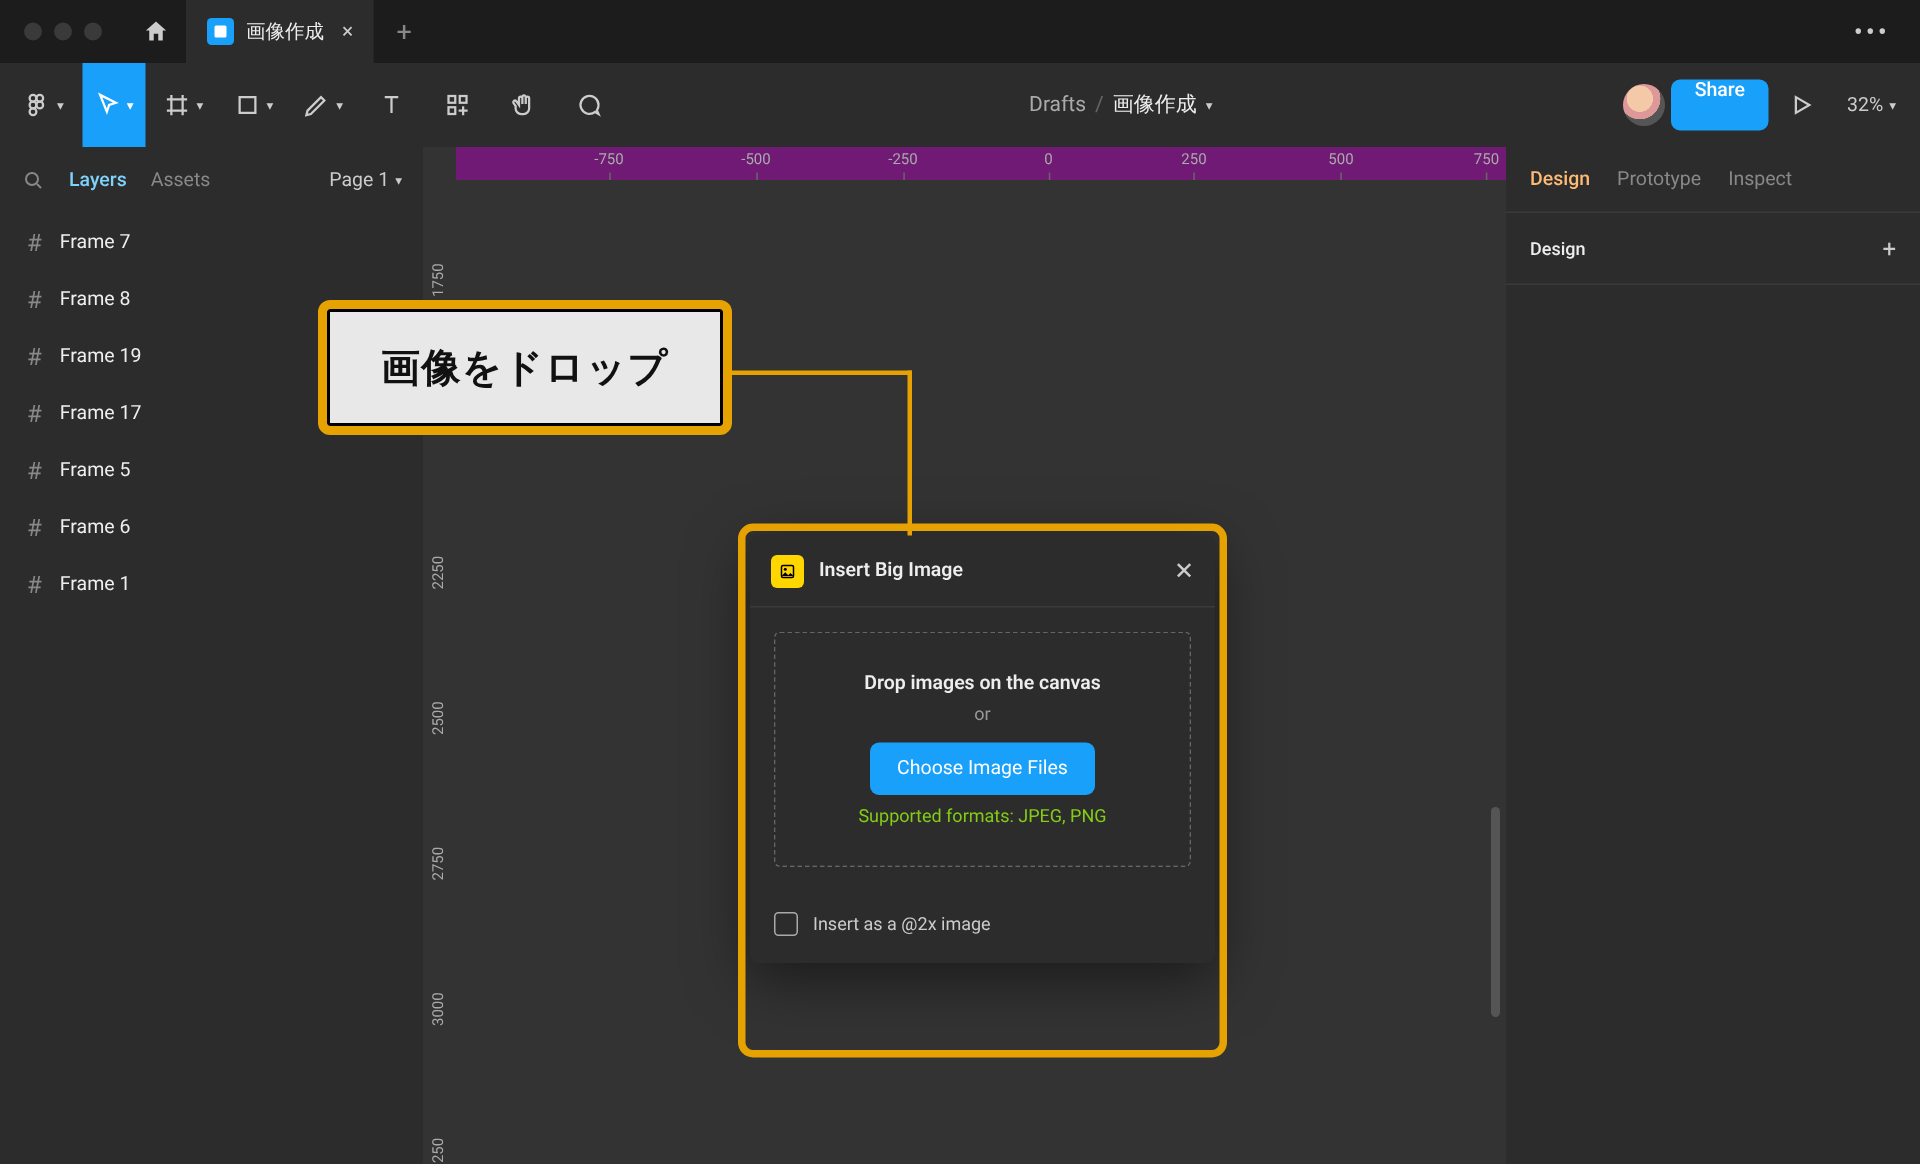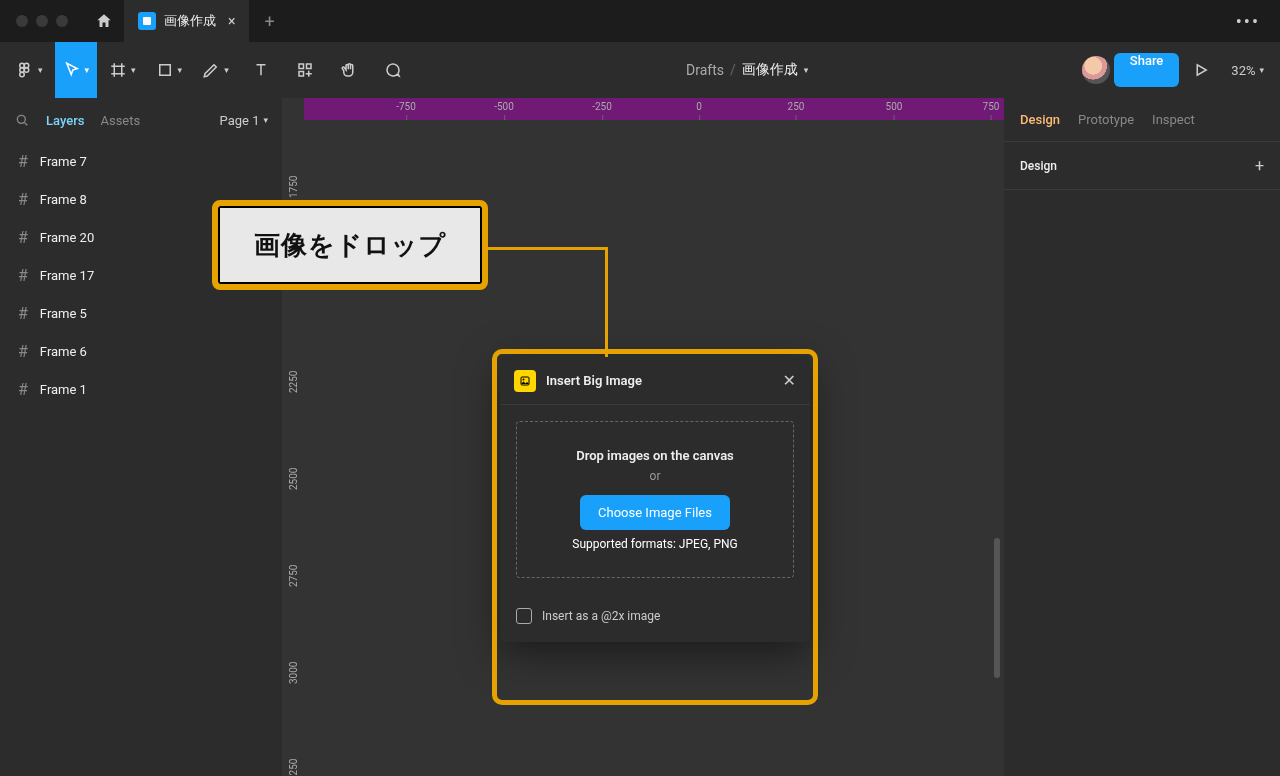--- a/index.html
+++ b/index.html
@@ -82,21 +82,21 @@
   .plugin { position:absolute; left:500px; top:357px; width:310px; background:#2c2c2c; border-radius:6px; box-shadow:0 10px 40px rgba(0,0,0,.5); z-index:8; }
   .plugin-head { height:48px; display:flex; align-items:center; padding:0 14px; gap:10px; border-bottom:1px solid #3a3a3a; }
   .plugin-ico { width:22px; height:22px; background:#ffd600; border-radius:4px; display:flex; align-items:center; justify-content:center; font-size:12px; color:#000; }
   .plugin-title { font-size:13px; font-weight:600; color:#eee; }
   .plugin-head .close { margin-left:auto; color:#ccc; font-size:16px; }
   .plugin-body { padding:16px; }
   .drop-zone { border:1px dashed #666; border-radius:4px; padding:26px 10px; text-align:center; }
   .dz-title { font-size:13px; font-weight:600; color:#eee; margin-bottom:6px; }
   .dz-or { font-size:12px; color:#999; margin-bottom:12px; }
   .choose-btn { background:#18a0fb; color:#fff; padding:10px 18px; border-radius:6px; font-size:13px; display:inline-block; margin-bottom:7px; }
-  .formats { font-size:12px; color:#ffffff; }
+  .formats { font-size:12px; color:#84cc16; }
   .plugin-foot { padding:14px 16px 18px; display:flex; align-items:center; gap:10px; }
   .chk { width:16px; height:16px; border:1.5px solid #aaa; border-radius:3px; }
   .chk-label { font-size:12px; color:#ccc; }
 
   svg { display:block; }
 </style>
 </head>
 <body>
 
 <div class="titlebar">
@@ -227,21 +227,21 @@
       <div class="layer-item">
           <span class="hash">#</span>
           <span>Frame 7</span>
         </div>
       <div class="layer-item">
           <span class="hash">#</span>
           <span>Frame 8</span>
         </div>
       <div class="layer-item">
           <span class="hash">#</span>
-          <span>Frame 20</span>
+          <span>Frame 19</span>
         </div>
       <div class="layer-item">
           <span class="hash">#</span>
           <span>Frame 17</span>
         </div>
       <div class="layer-item">
           <span class="hash">#</span>
           <span>Frame 5</span>
         </div>
       <div class="layer-item">

